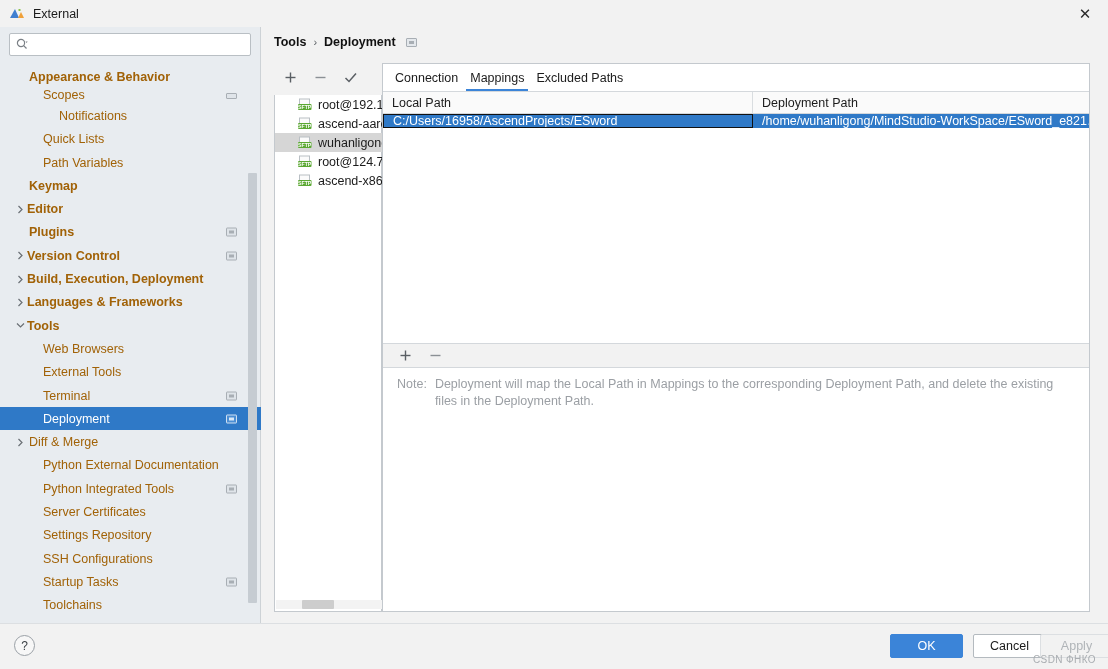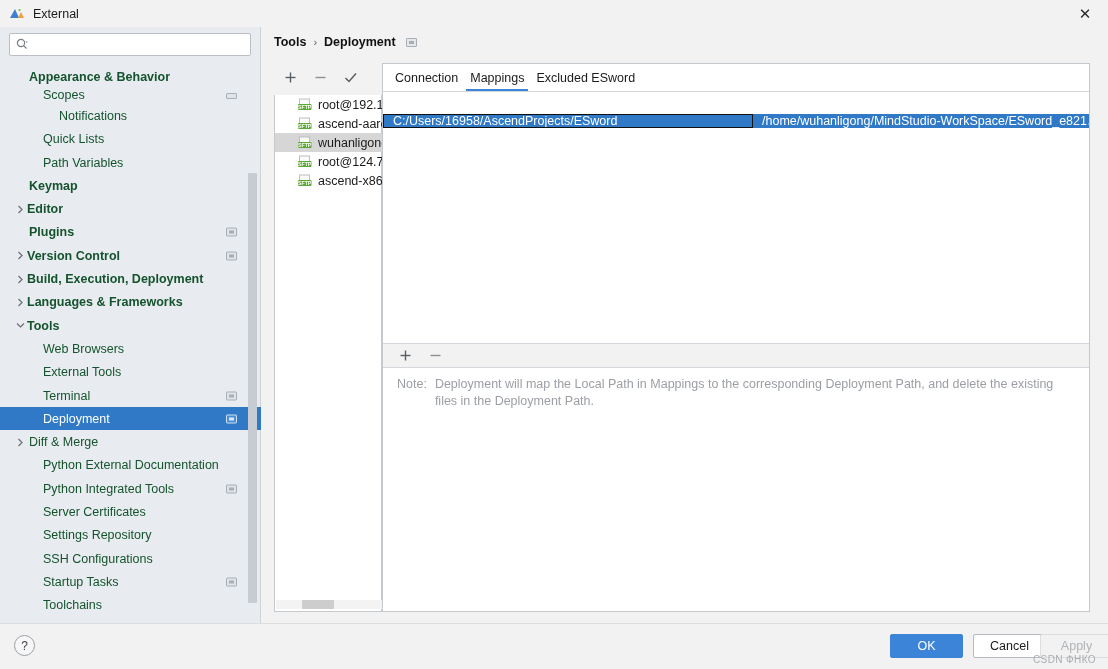--- a/index.html
+++ b/index.html
@@ -61,21 +61,21 @@
     position: relative; height: 23.3px; display: flex; align-items: center;
     padding-left: 14px; white-space: nowrap;
   }
   .tree-row.selected { background: #2f79c7; }
   .tree-row.selected .tree-label { color: #ffffff; }
   .arrow {
     width: 13px; flex: 0 0 auto; display: flex; align-items: center;
     justify-content: center; color: #6a6f74; font-size: 9px;
   }
   .arrow svg { display: block; }
-  .tree-label { font-size: 12.5px; color: #14532d; }
+  .tree-label { font-size: 12.5px; color: #a16207; }
   .tree-label.bold { font-weight: bold; }
   .badge {
     position: absolute; right: 24px; top: 50%; transform: translateY(-50%);
     width: 11px; height: 9px; border: 1px solid #a8aeb4; background: #dfe4e9;
     border-radius: 1px;
   }
   .badge::after {
     content: ""; position: absolute; left: 2px; top: 2px;
     width: 5px; height: 3px; background: #a8aeb4;
   }
@@ -473,24 +473,28 @@
   <div class="content">
 
     <div class="tabs" id="tabs">
         <div class="tab">
           <span>Connection</span>
         </div>
         <div class="tab active">
           <span>Mappings</span>
         </div>
         <div class="tab">
-          <span>Excluded ESword</span>
+          <span>Excluded Paths</span>
         </div>
       </div>
 
+    <div class="table-head">
+      <div class="th local">Local Path</div>
+      <div class="th deploy">Deployment Path</div>
+    </div>
 
     <div class="table-body" id="table-body">
         <div class="trow">
           <div class="cell local">C:/Users/16958/AscendProjects/ESword</div>
           <div class="cell deploy">/home/wuhanligong/MindStudio-WorkSpace/ESword_e821…</div>
         </div>
       </div>
 
     <div class="midbar">
       <span class="tb-btn">

